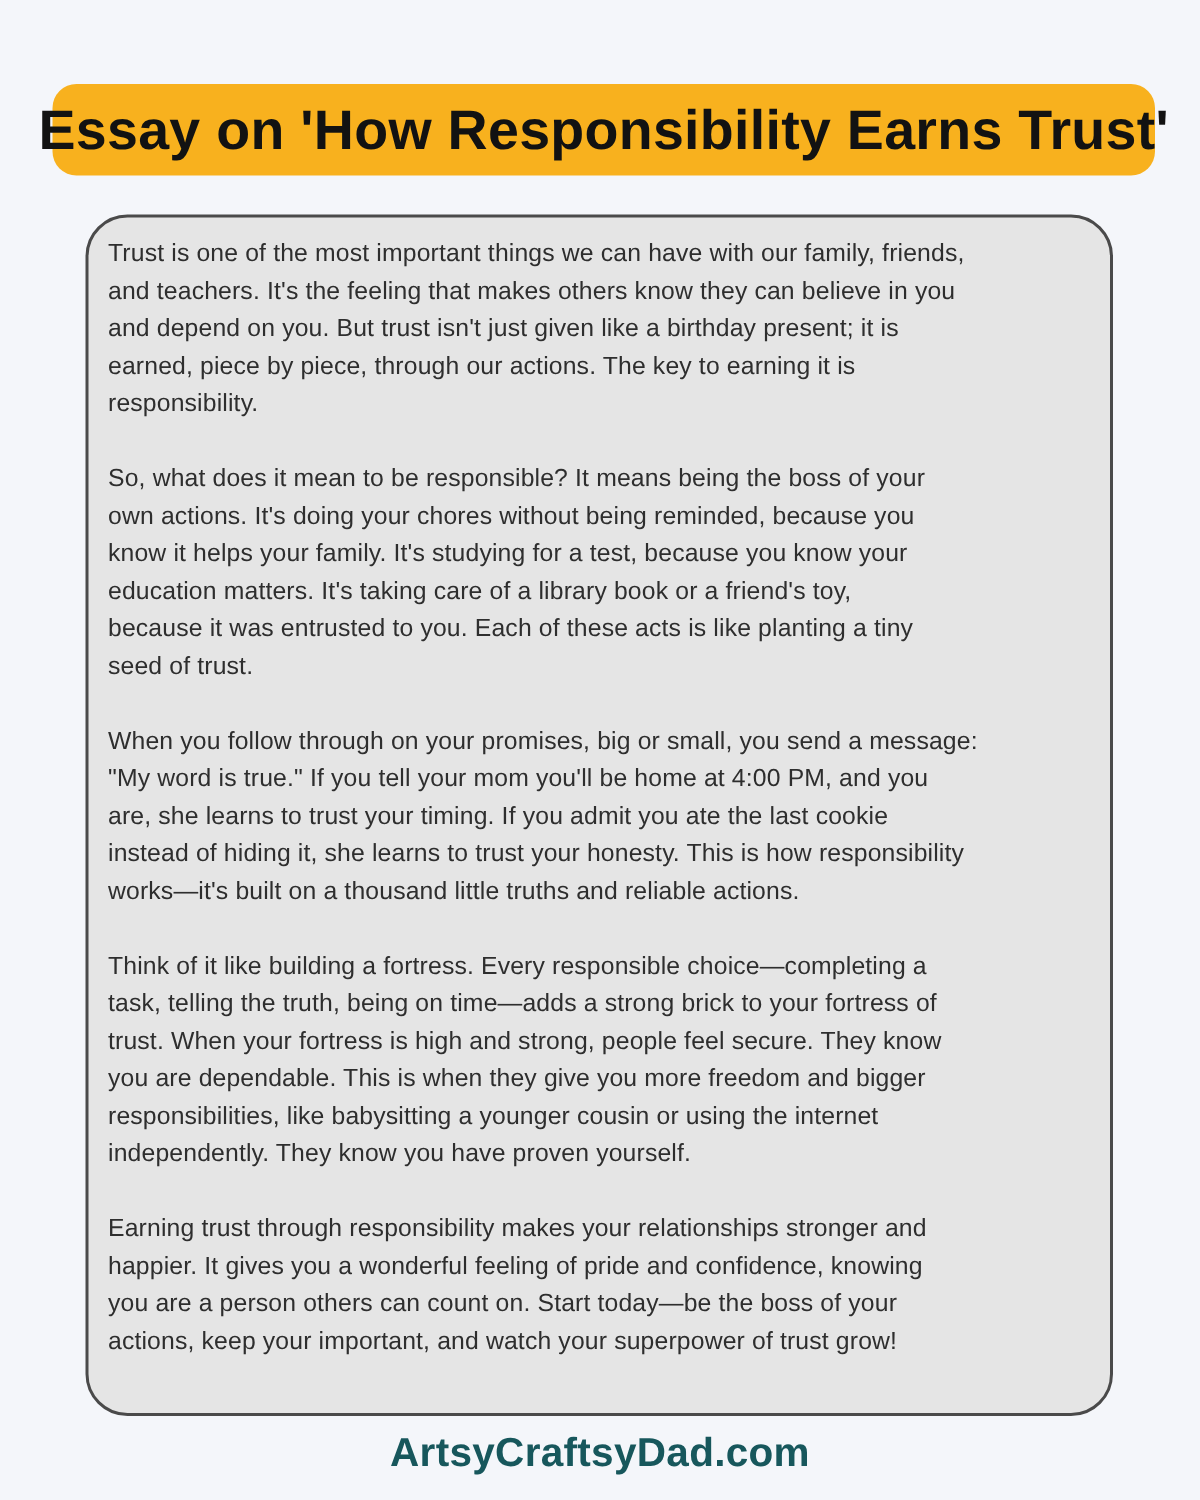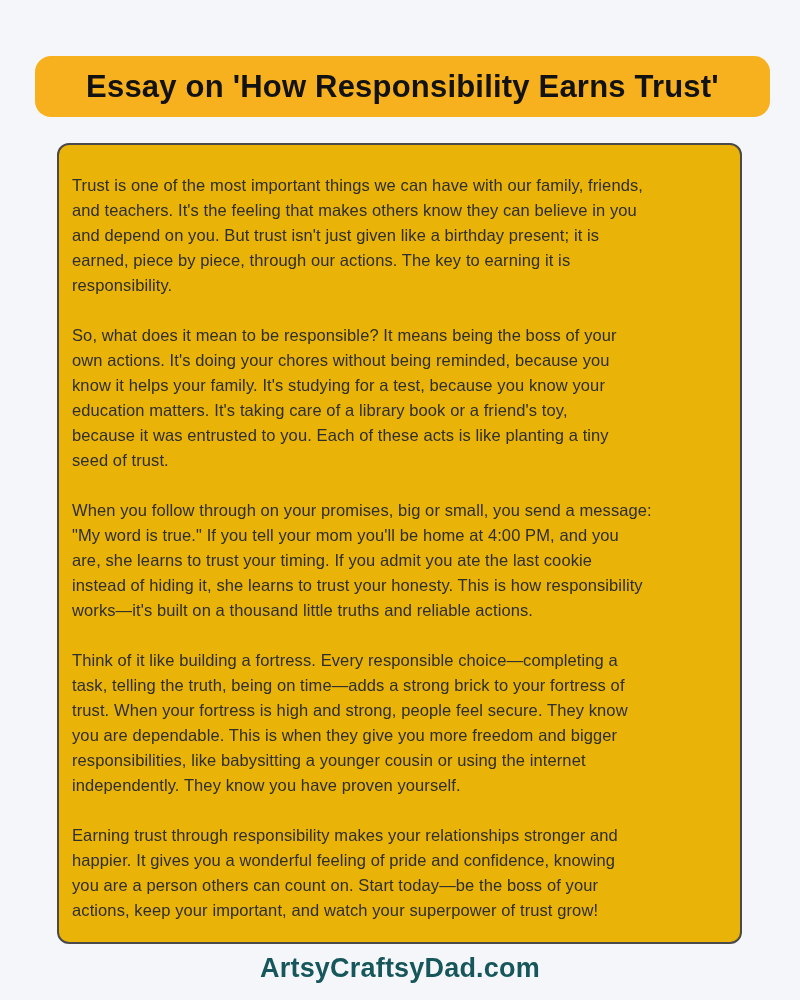--- a/index.html
+++ b/index.html
@@ -19,36 +19,36 @@
     top: 56px;
     width: 735px;
     height: 61px;
     background: #F8B11E;
     border-radius: 16px;
     display: flex;
     align-items: center;
     justify-content: center;
   }
   .banner-title {
-    font-size: 31px;
+    font-size: 37px;
     font-weight: bold;
     color: #121212;
     letter-spacing: 0.2px;
     white-space: nowrap;
   }
   .essay-card {
     position: absolute;
     left: 57px;
     top: 143px;
     width: 685px;
     height: 801px;
-    background: #eab308;
+    background: #e5e5e5;
     border: 2px solid #4A4A4A;
-    border-radius: 12px;
-    padding: 28px 12px 0 13px;
+    border-radius: 28px;
+    padding: 12px 12px 0 13px;
   }
   .essay-paragraph {
     font-size: 16.5px;
     line-height: 25px;
     color: #2E2E2E;
     white-space: pre-line;
     margin-bottom: 25px;
     letter-spacing: 0.1px;
   }
   .footer {

